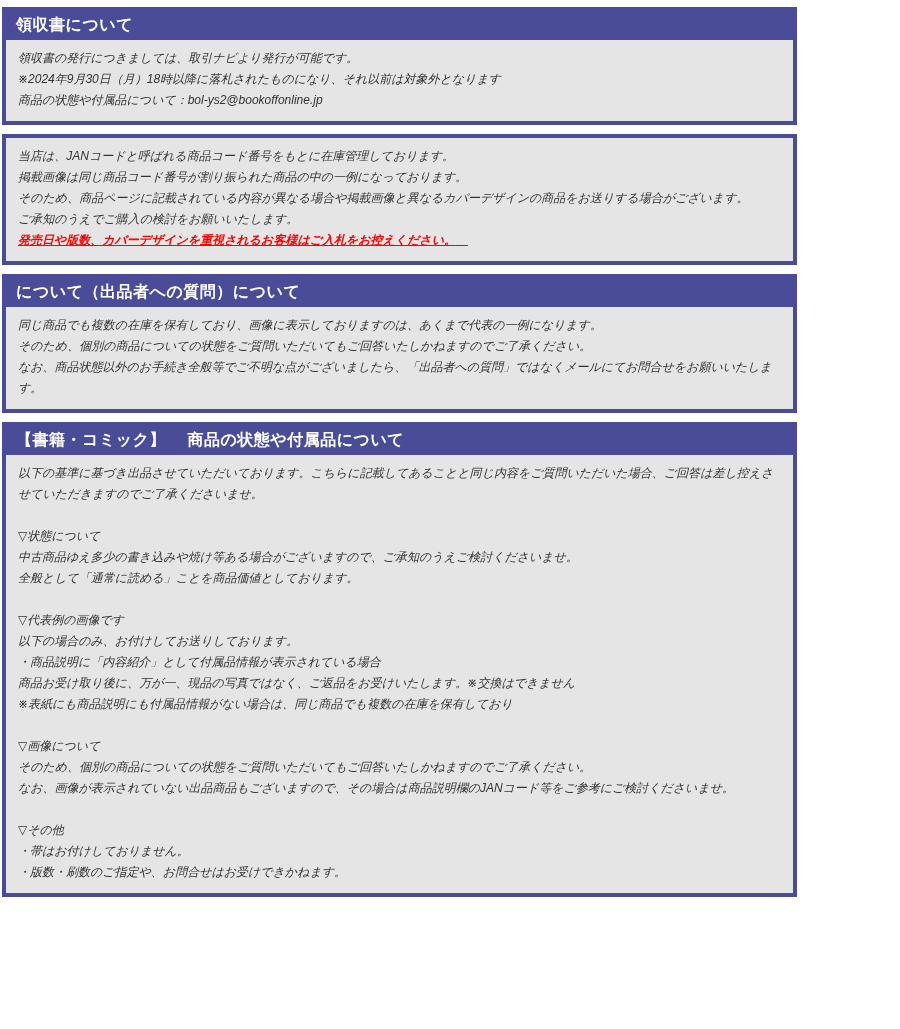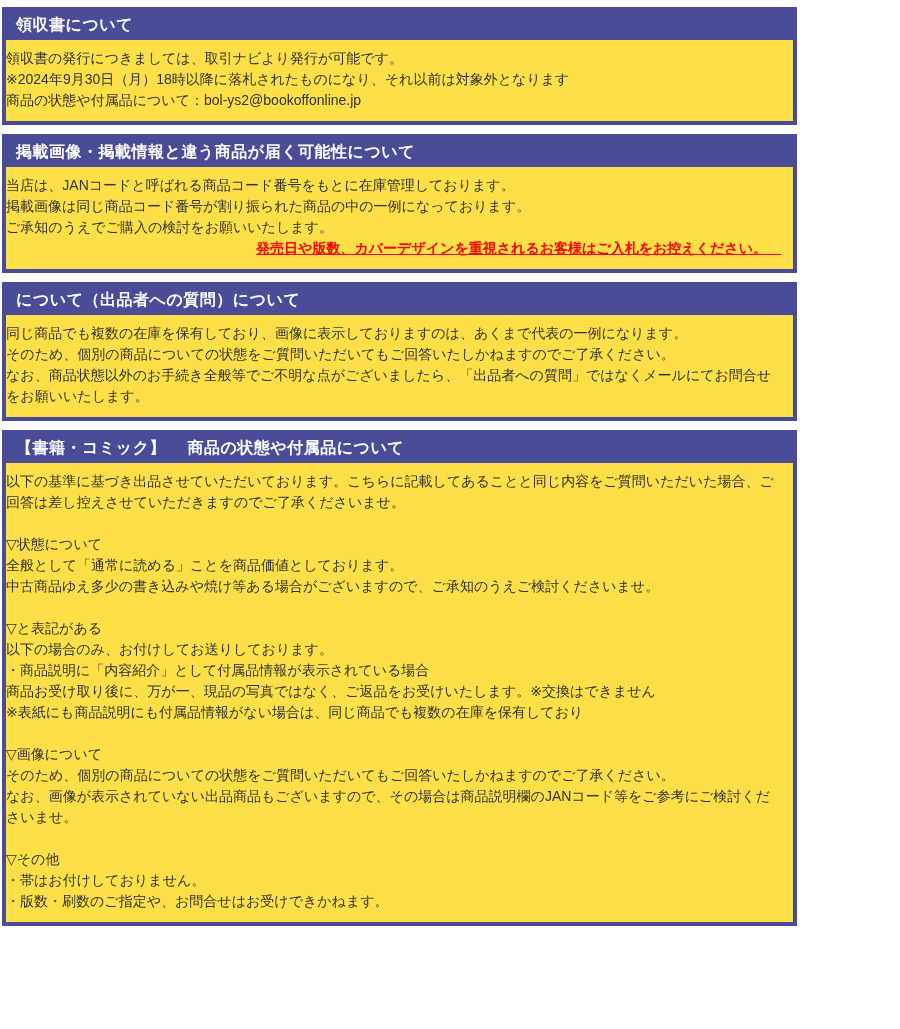--- a/index.html
+++ b/index.html
@@ -16,94 +16,94 @@
     color:var(--body-text);
   }
   .page{
     width:795px;
     margin:7px 0 0 2px;
   }
   .notice{
     box-sizing:border-box;
     width:795px;
     border:4px solid var(--accent);
-    background:#fde047;
+    background:#e5e5e5;
     margin-bottom:9px;
   }
   .notice-header{
     background:var(--accent);
     color:var(--header-text);
     font-weight:bold;
     font-size:16px;
     line-height:1;
     padding:6px 10px 7px 10px;
     letter-spacing:0.5px;
   }
   .notice-body{
-    padding:8px 12px 10px 0;
-    font-size:14px;
+    padding:8px 12px 10px 12px;
+    font-size:12px;
+    font-style:italic;
   }
   .line{
     line-height:21px;
     min-height:21px;
     white-space:pre-wrap;
     word-break:break-all;
   }
   .warning{
     color:var(--warning);
     font-weight:bold;
     text-decoration:underline;
-    text-align:right;
   }
   
   .warning::after{content:"\3000";}
 </style>
 </head>
 <body>
 
 <div class="page">
 
   <section class="notice">
     <div class="notice-header">領収書について</div>
     <div class="notice-body">
         <div class="line">領収書の発行につきましては、取引ナビより発行が可能です。</div>
         <div class="line">※2024年9月30日（月）18時以降に落札されたものになり、それ以前は対象外となります</div>
         <div class="line">商品の状態や付属品について：bol-ys2@bookoffonline.jp</div>
       </div>
   </section>
 
   <section class="notice">
-    <div class="notice-header">掲載画像・掲載情報と違う商品が届く可能性について</div>
     <div class="notice-body">
         <div class="line">当店は、JANコードと呼ばれる商品コード番号をもとに在庫管理しております。</div>
         <div class="line">掲載画像は同じ商品コード番号が割り振られた商品の中の一例になっております。</div>
+        <div class="line">そのため、商品ページに記載されている内容が異なる場合や掲載画像と異なるカバーデザインの商品をお送りする場合がございます。</div>
         <div class="line">ご承知のうえでご購入の検討をお願いいたします。</div>
         <div class="line warning">発売日や版数、カバーデザインを重視されるお客様はご入札をお控えください。</div>
       </div>
   </section>
 
   <section class="notice">
     <div class="notice-header">について（出品者への質問）について</div>
     <div class="notice-body">
         <div class="line">同じ商品でも複数の在庫を保有しており、画像に表示しておりますのは、あくまで代表の一例になります。</div>
         <div class="line">そのため、個別の商品についての状態をご質問いただいてもご回答いたしかねますのでご了承ください。</div>
         <div class="line">なお、商品状態以外のお手続き全般等でご不明な点がございましたら、「出品者への質問」ではなくメールにてお問合せをお願いいたします。</div>
       </div>
   </section>
 
   <section class="notice">
     <div class="notice-header">【書籍・コミック】　 商品の状態や付属品について</div>
     <div class="notice-body">
         <div class="line">以下の基準に基づき出品させていただいております。こちらに記載してあることと同じ内容をご質問いただいた場合、ご回答は差し控えさせていただきますのでご了承くださいませ。</div>
         <div class="line">&nbsp;</div>
         <div class="line">▽状態について</div>
+        <div class="line">中古商品ゆえ多少の書き込みや焼け等ある場合がございますので、ご承知のうえご検討くださいませ。</div>
         <div class="line">全般として「通常に読める」ことを商品価値としております。</div>
-        <div class="line">中古商品ゆえ多少の書き込みや焼け等ある場合がございますので、ご承知のうえご検討くださいませ。</div>
         <div class="line">&nbsp;</div>
-        <div class="line">▽と表記がある</div>
+        <div class="line">▽代表例の画像です</div>
         <div class="line">以下の場合のみ、お付けしてお送りしております。</div>
         <div class="line">・商品説明に「内容紹介」として付属品情報が表示されている場合</div>
         <div class="line">商品お受け取り後に、万が一、現品の写真ではなく、ご返品をお受けいたします。※交換はできません</div>
         <div class="line">※表紙にも商品説明にも付属品情報がない場合は、同じ商品でも複数の在庫を保有しており</div>
         <div class="line">&nbsp;</div>
         <div class="line">▽画像について</div>
         <div class="line">そのため、個別の商品についての状態をご質問いただいてもご回答いたしかねますのでご了承ください。</div>
         <div class="line">なお、画像が表示されていない出品商品もございますので、その場合は商品説明欄のJANコード等をご参考にご検討くださいませ。</div>
         <div class="line">&nbsp;</div>
         <div class="line">▽その他</div>

